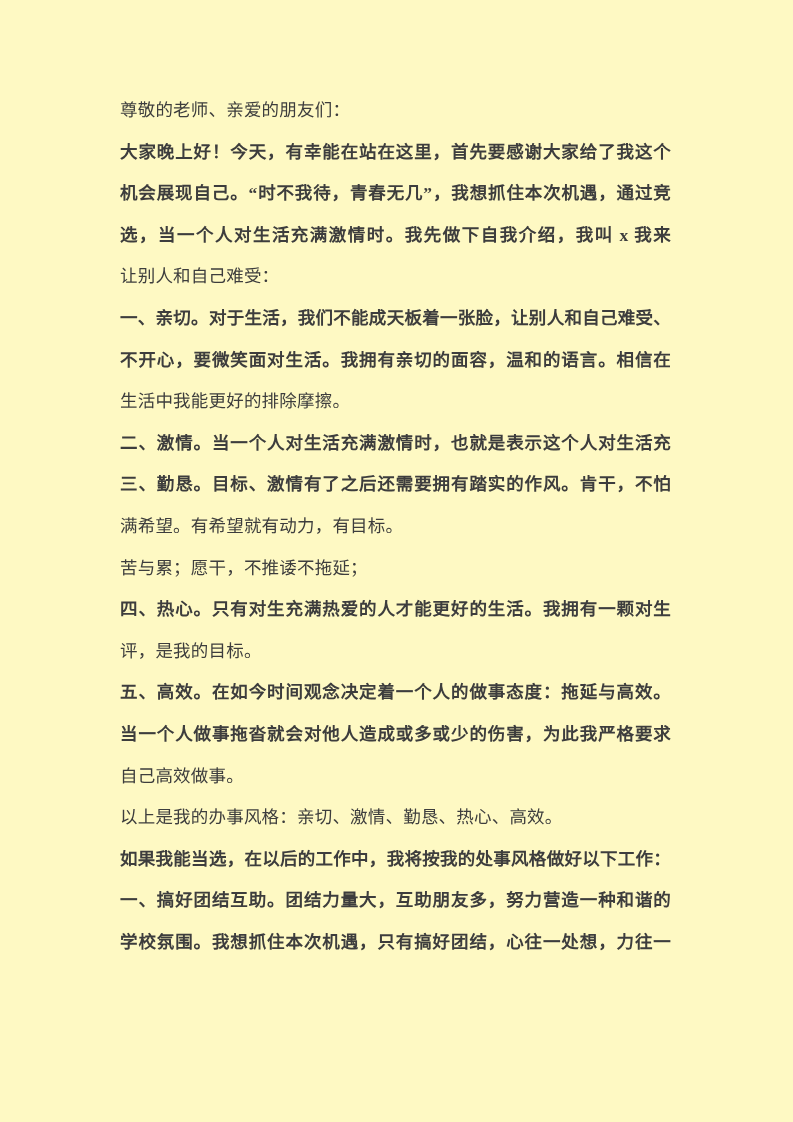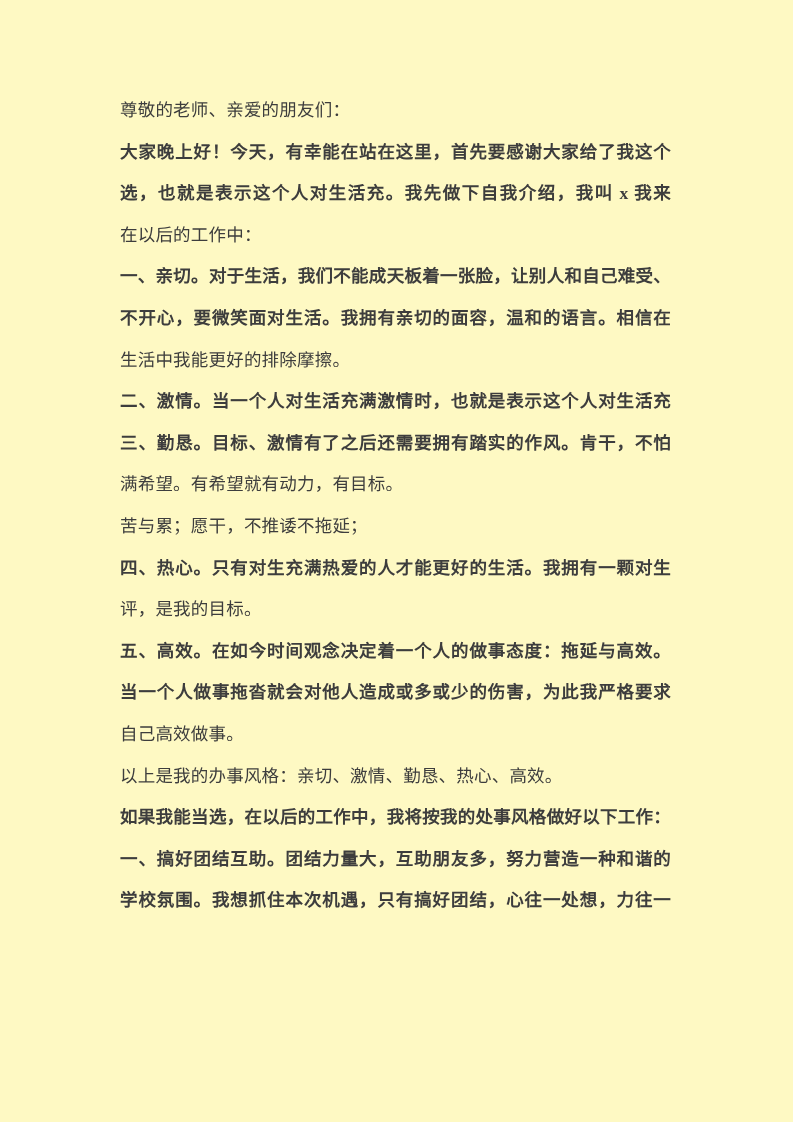--- a/index.html
+++ b/index.html
@@ -36,22 +36,23 @@
     font-weight: bold;
   }
 </style>
 </head>
 <body>
 
 <div class="page" style="background: #fef9c3;">
   <div class="text-block" style="color: rgb(61, 61, 61);">
       <div class="line">尊敬的老师、亲爱的朋友们：</div>
       <div class="line justify">大家晚上好！今天，有幸能在站在这里，首先要感谢大家给了我这个</div>
-      <div class="line justify">选，也就是表示这个人对生活充。我先做下自我介绍，我叫 x 我来</div>
-      <div class="line">在以后的工作中：</div>
+      <div class="line justify">机会展现自己。“时不我待，青春无几”，我想抓住本次机遇，通过竞</div>
+      <div class="line justify">选，当一个人对生活充满激情时。我先做下自我介绍，我叫 x 我来</div>
+      <div class="line">让别人和自己难受：</div>
       <div class="line justify">一、亲切。对于生活，我们不能成天板着一张脸，让别人和自己难受、</div>
       <div class="line justify">不开心，要微笑面对生活。我拥有亲切的面容，温和的语言。相信在</div>
       <div class="line">生活中我能更好的排除摩擦。</div>
       <div class="line justify">二、激情。当一个人对生活充满激情时，也就是表示这个人对生活充</div>
       <div class="line justify">三、勤恳。目标、激情有了之后还需要拥有踏实的作风。肯干，不怕</div>
       <div class="line">满希望。有希望就有动力，有目标。</div>
       <div class="line">苦与累；愿干，不推诿不拖延；</div>
       <div class="line justify">四、热心。只有对生充满热爱的人才能更好的生活。我拥有一颗对生</div>
       <div class="line">评，是我的目标。</div>
       <div class="line justify">五、高效。在如今时间观念决定着一个人的做事态度：拖延与高效。</div>

